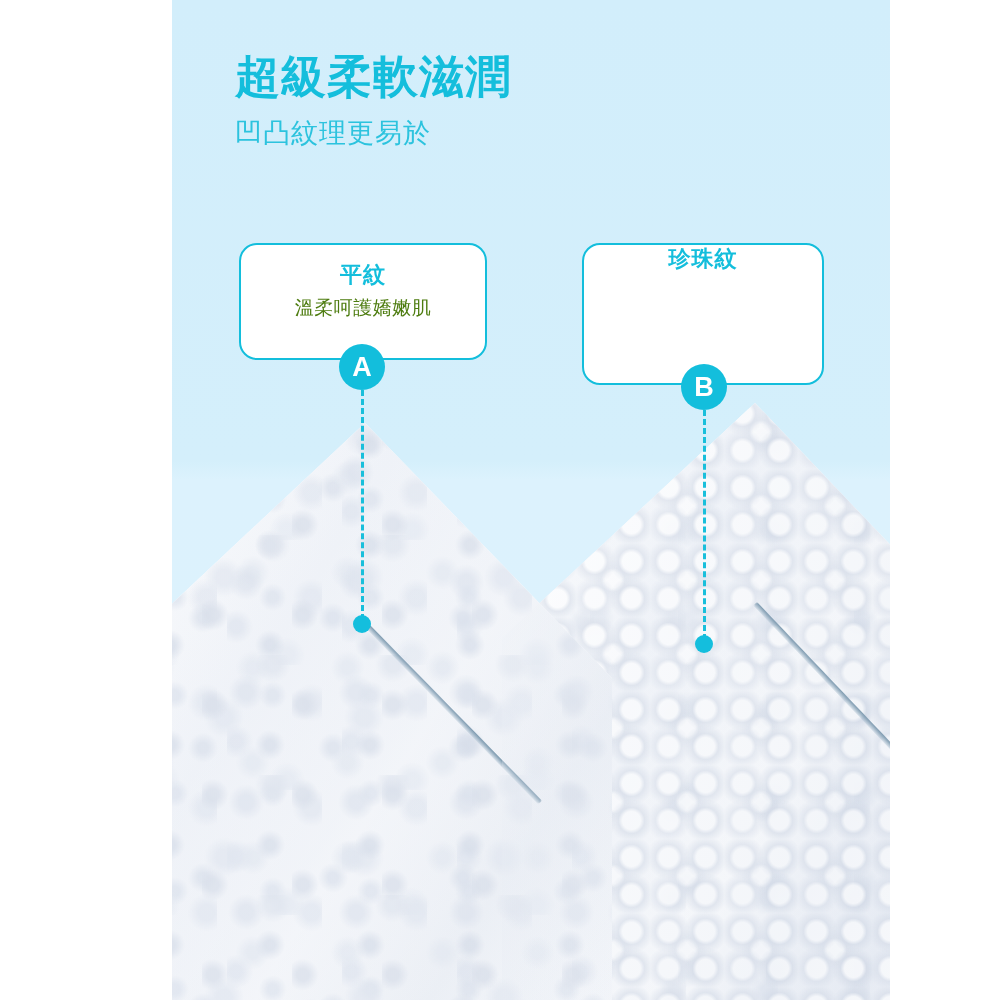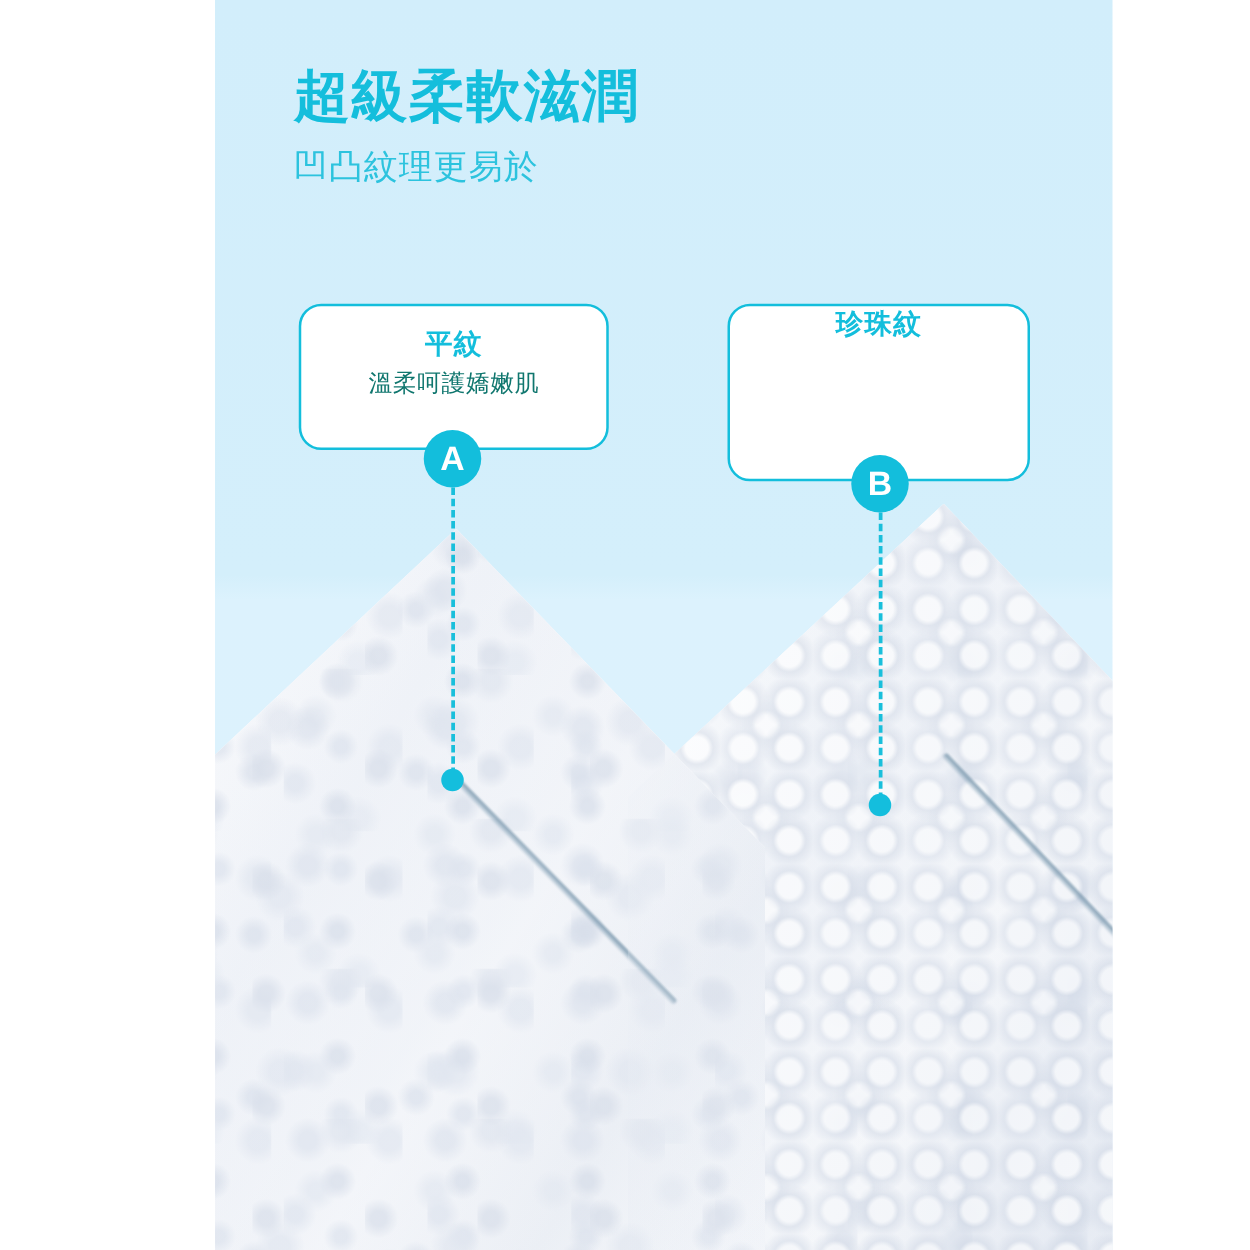--- a/index.html
+++ b/index.html
@@ -88,21 +88,21 @@
     font-size: 22px;
     font-weight: bold;
     color: #13bedc;
     line-height: 1.25;
     letter-spacing: 1px;
     white-space: nowrap;
   }
   .card-desc {
     font-size: 19px;
     font-weight: normal;
-    color: #0f766e;
+    color: #4d7c0f;
     line-height: 1.33;
     letter-spacing: 0.5px;
     margin-top: 6px;
     white-space: pre-line;
   }
 
   
   .badge {
     position: absolute;
     width: 46px;

